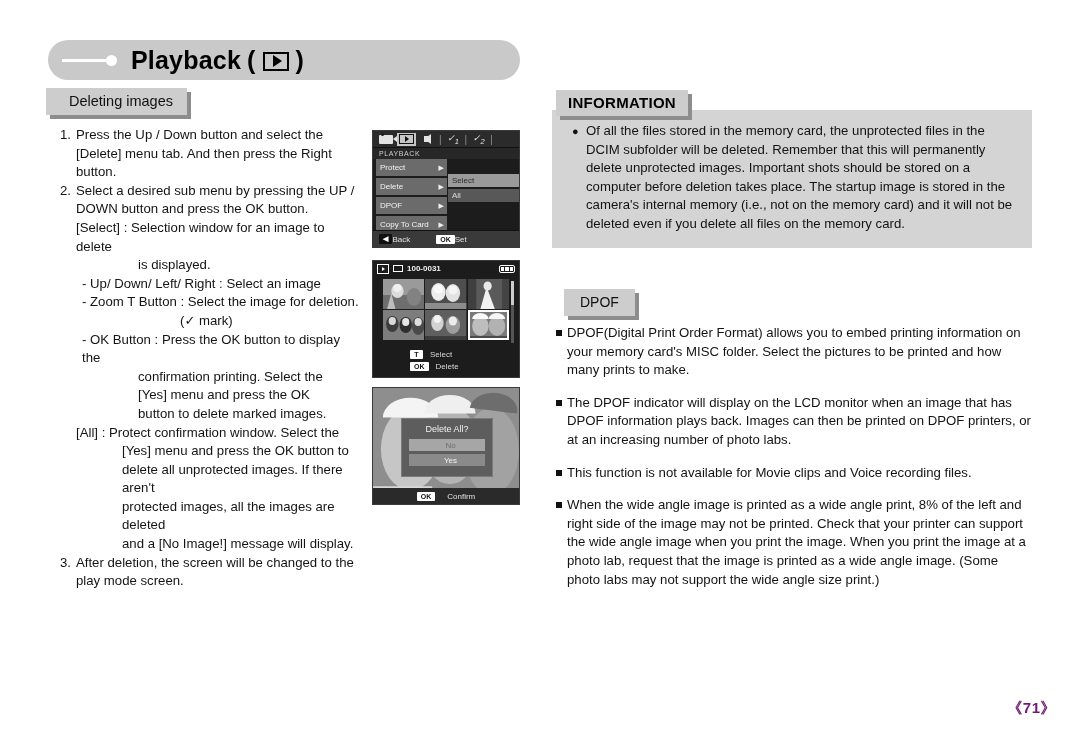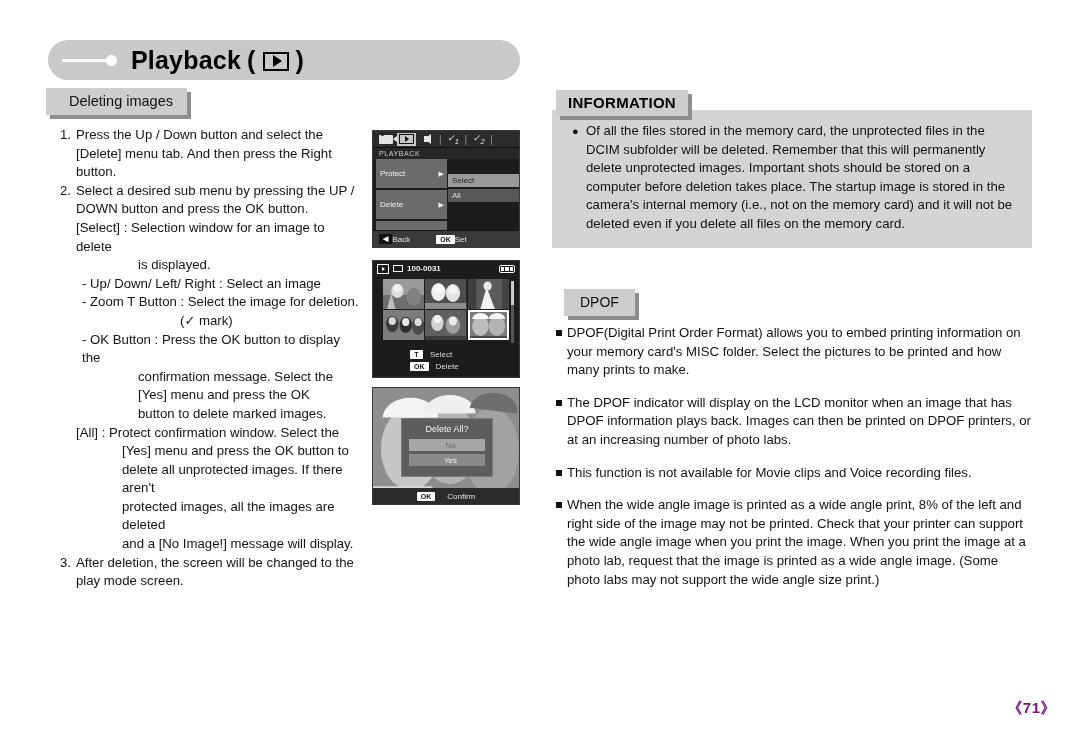--- a/index.html
+++ b/index.html
@@ -140,21 +140,21 @@
   .set-ico { font-size:9px; color:#e3e3e3; font-style:italic; }
 
   .lcd-caption {
     font-size:7px; color:#cfcfcf;
     padding:2px 0 2px 6px; letter-spacing:.6px;
     background:#272727;
   }
   .menu-area { display:flex; }
   .menu-col { width:74px; padding-left:3px; }
   .menu-row {
-    height:29px; margin-bottom:2px;
+    height:17px; margin-bottom:2px;
     background:#6b6b6b;
     color:#f2f2f2; font-size:8px;
     display:flex; align-items:center; justify-content:space-between;
     padding:0 3px 0 4px;
   }
   .menu-row .arr { font-size:7px; color:#efefef; }
   .sub-col { width:72px; padding-top:15px; padding-left:1px; }
   .sub-row {
     height:13px; margin-bottom:2px;
     background:#585858; color:#dcdcdc;
@@ -329,21 +329,21 @@
 
   <div class="ind-2">- Up/ Down/ Left/ Right : Select an image</div>
   <div class="ind-2">- Zoom T Button : Select the image for deletion.</div>
 
   <div class="center-mark">
     <span>(</span><span class="checkmark">✓</span>
     <span>mark)</span>
   </div>
 
   <div class="ind-2">- OK Button : Press the OK button to display the</div>
-  <div class="hang-b">confirmation message. Select the</div>
+  <div class="hang-b">confirmation printing. Select the</div>
   <div class="hang-b">[Yes] menu and press the OK</div>
   <div class="hang-b">button to delete marked images.</div>
 
   <div class="ind-1">[All] : Protect confirmation window. Select the</div>
   <div class="hang-c">[Yes] menu and press the OK button to</div>
   <div class="hang-c">delete all unprotected images. If there aren't</div>
   <div class="hang-c">protected images, all the images are deleted</div>
   <div class="hang-c">and a [No Image!] message will display.</div>
 
   <div class="step">

